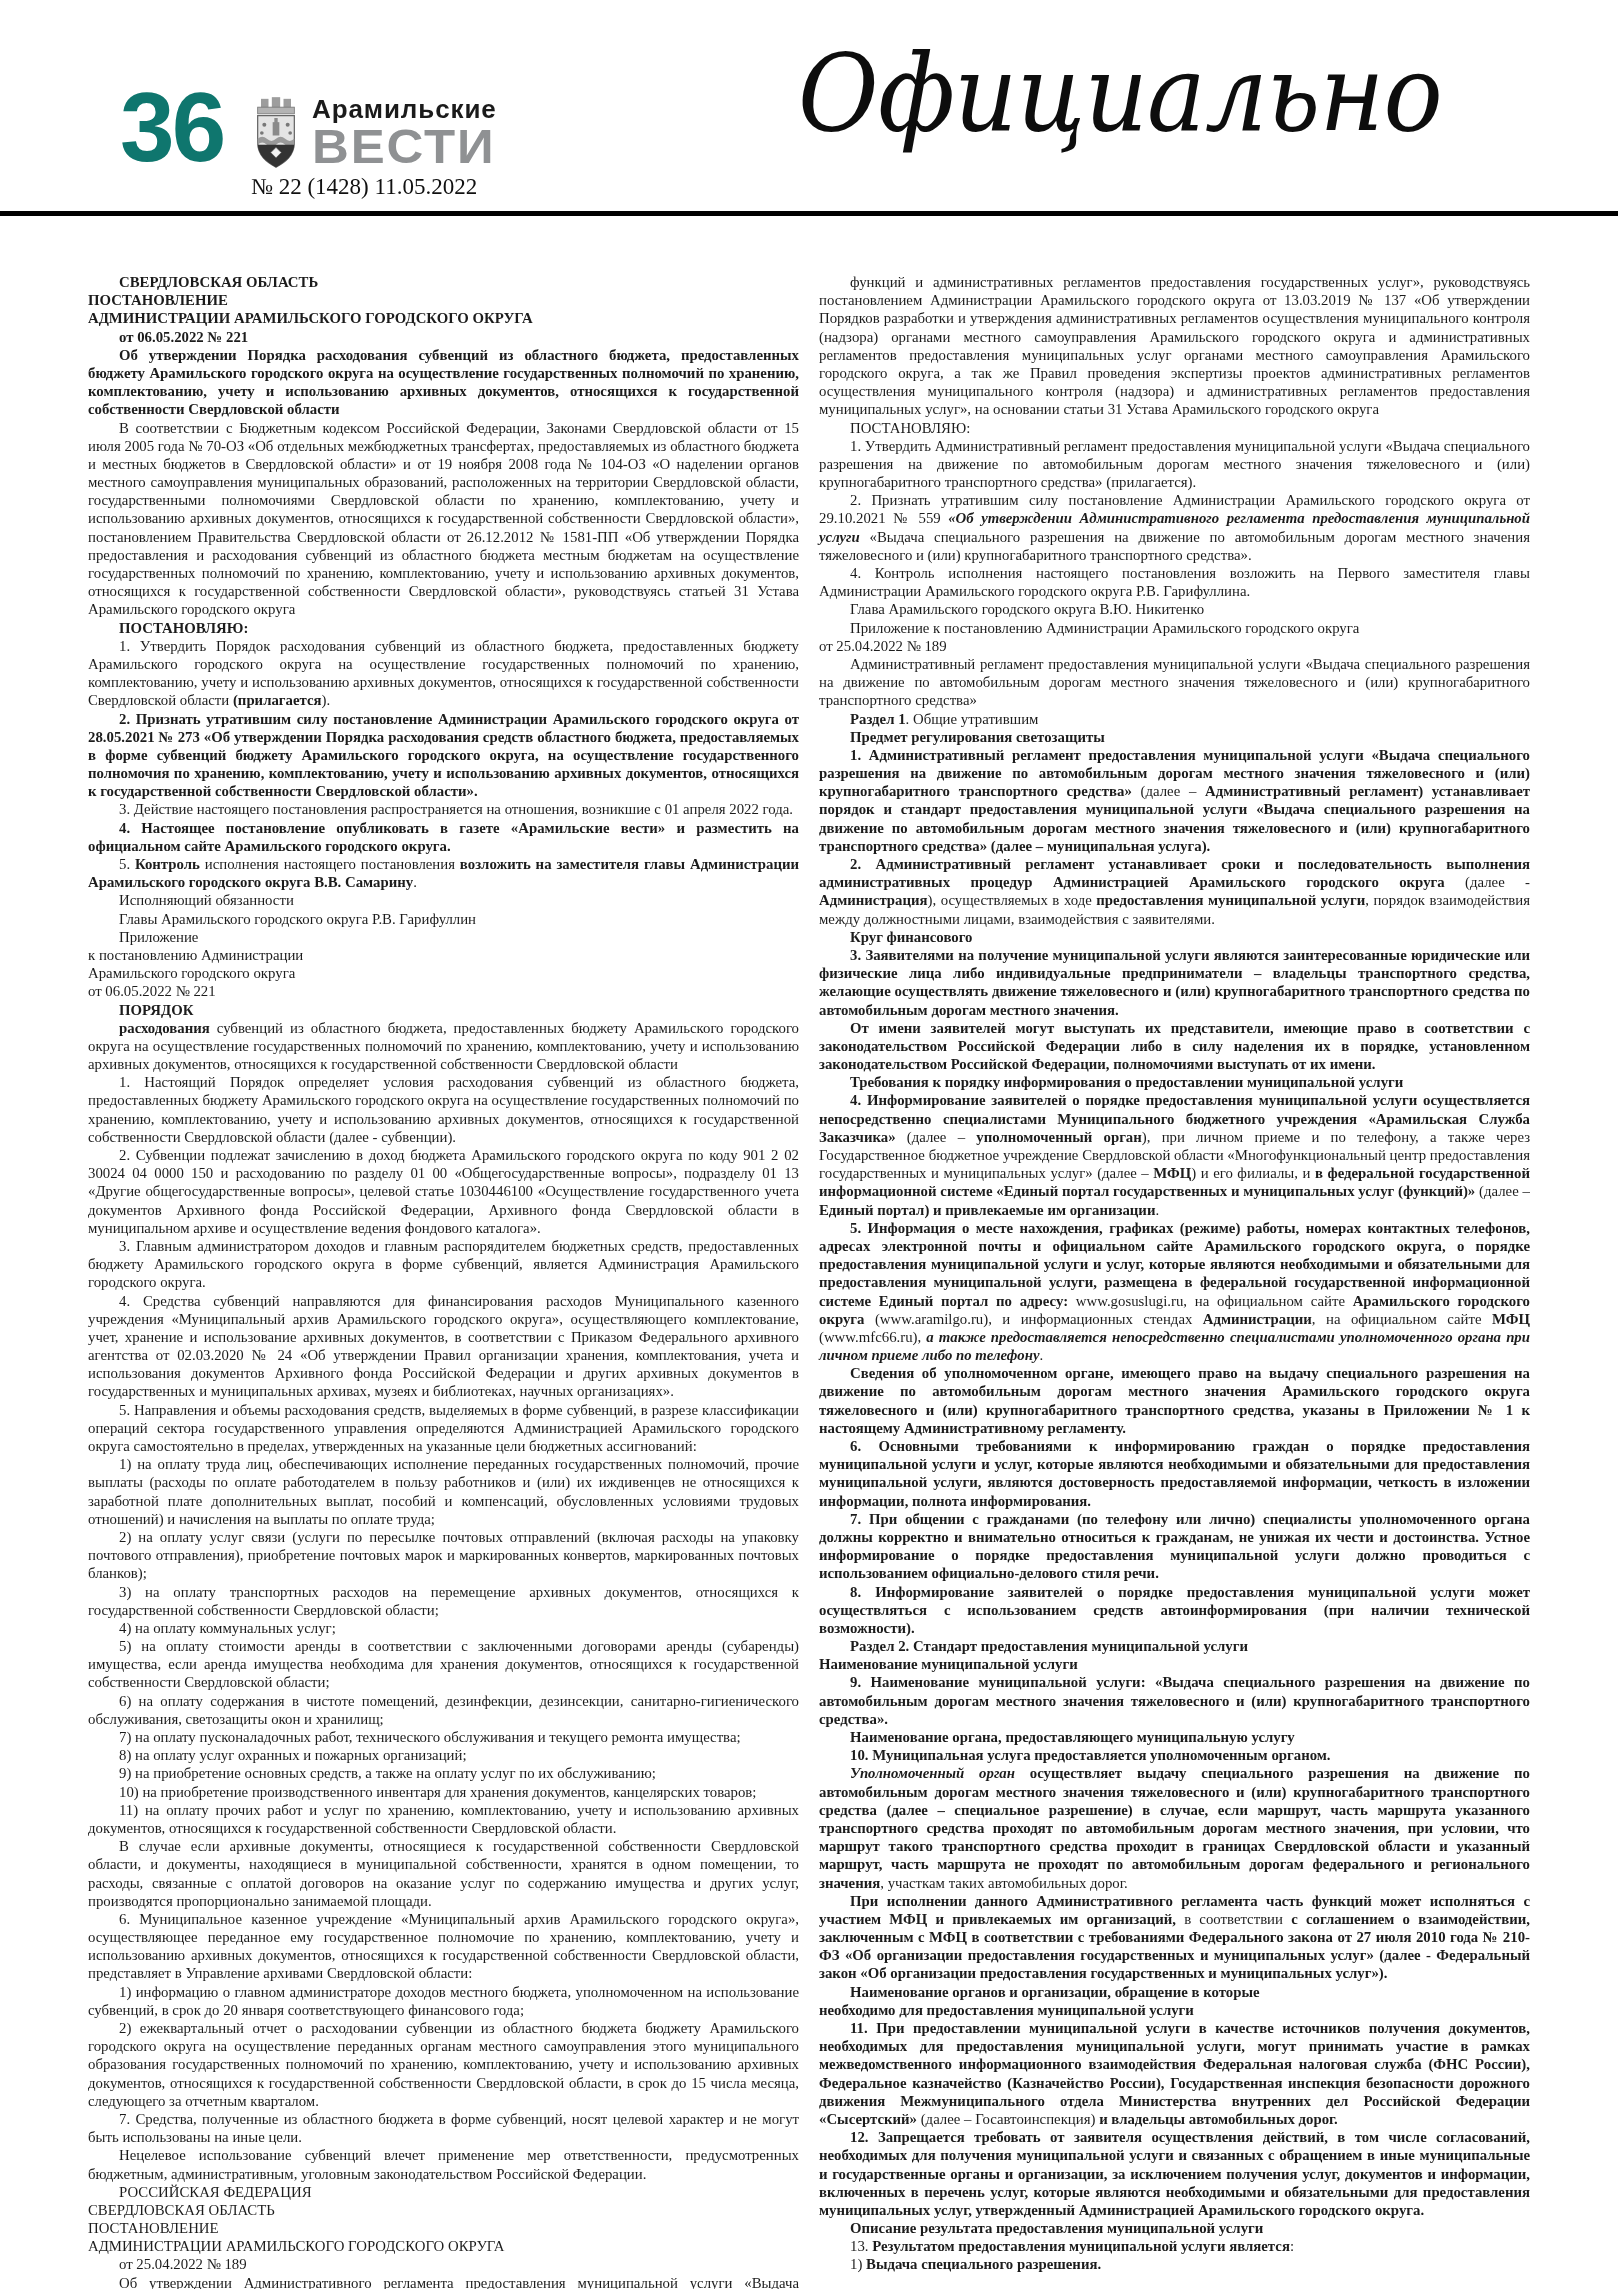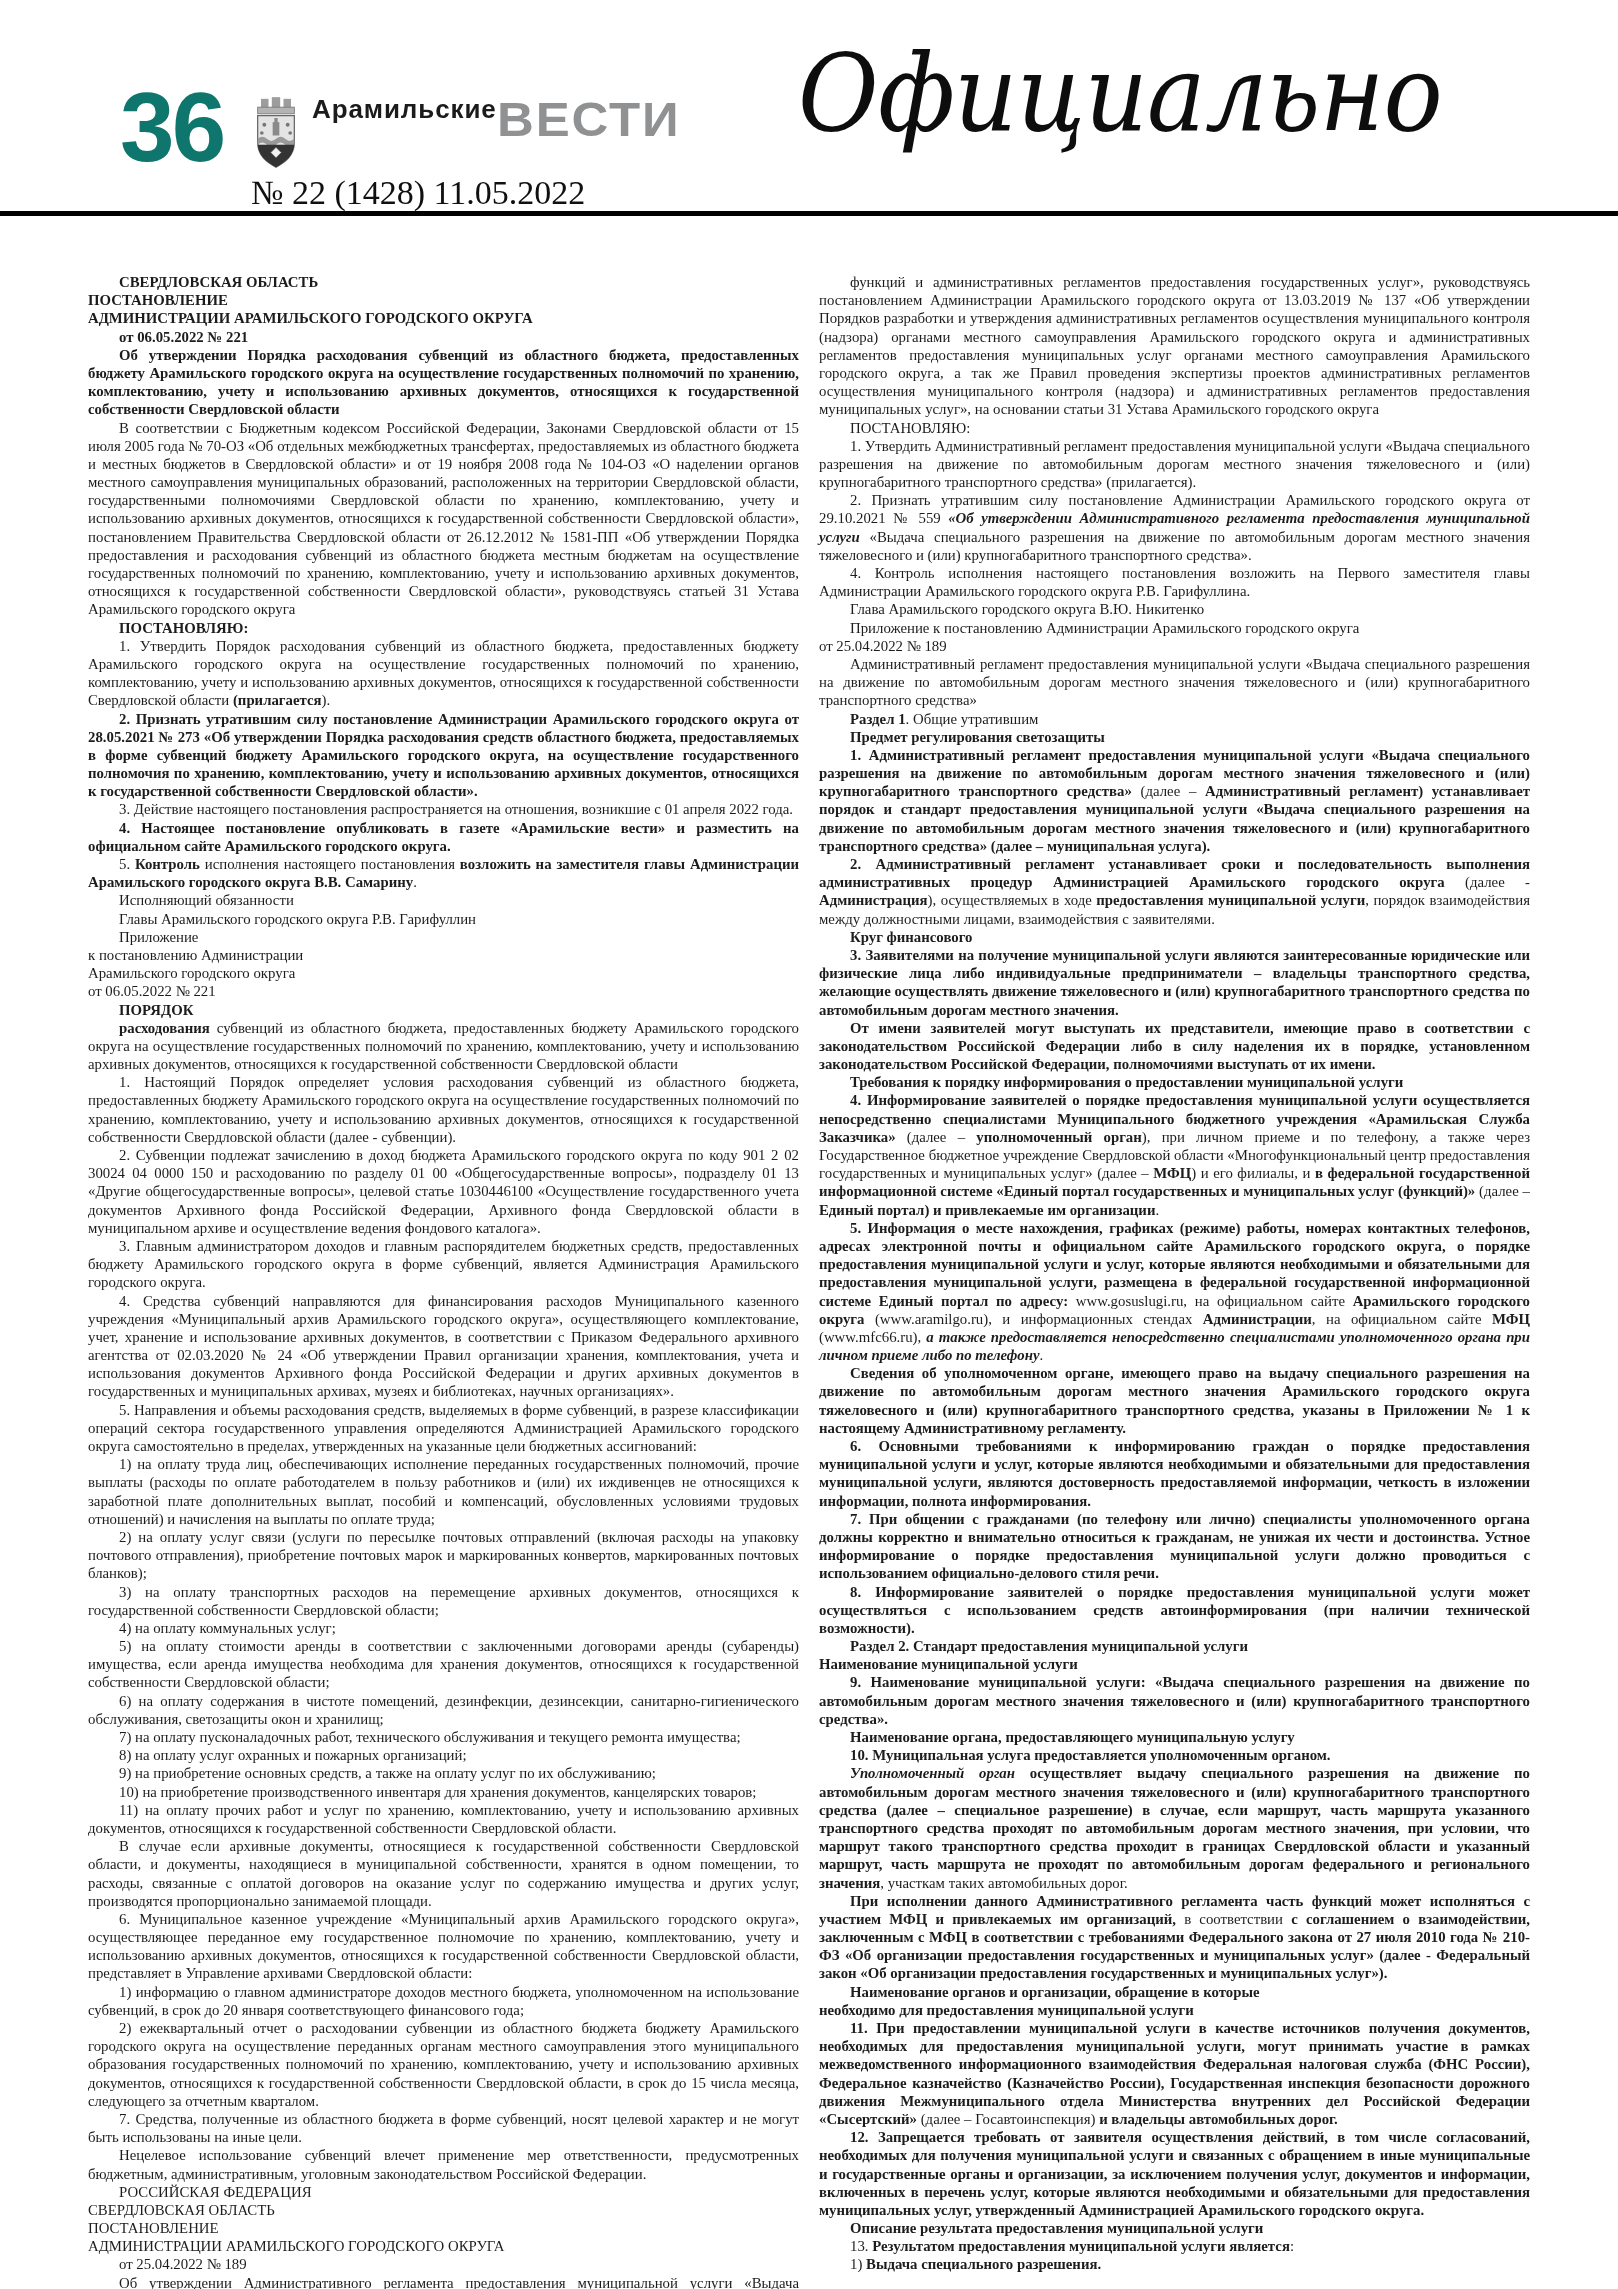--- a/index.html
+++ b/index.html
@@ -10,33 +10,33 @@
   }
   
   .masthead { position:relative; height:216px; }
   .page-num {
     position:absolute; left:120px; top:78px;
     font-family:"Liberation Sans", sans-serif; font-weight:700;
     font-size:98px; line-height:1; letter-spacing:-2.8px; color:#0f766e;
   }
   .logo { position:absolute; left:251px; top:96px; display:flex; align-items:flex-start; }
   .emblem { width:50px; height:79px; margin-right:11px; }
-  .logo-text { display:flex; flex-direction:row; }
+  .logo-text { display:flex; flex-direction:column; }
   .logo-name1 {
     font-family:"Liberation Sans", sans-serif; font-weight:700;
     font-size:26px; line-height:1.05; color:#1b1b1b; letter-spacing:0.9px;
   }
   .logo-name2 {
     font-family:"Liberation Sans", sans-serif; font-weight:700;
     font-size:49px; line-height:0.95; color:#8f9193; letter-spacing:1.8px;
     transform:scaleX(1.04); transform-origin:left;
   }
   .issue {
     position:absolute; left:251px; top:174px;
-    font-family:"Liberation Serif", serif; font-size:34px; color:#101010;
+    font-family:"Liberation Serif", serif; font-size:23px; color:#101010;
   }
   .official {
     position:absolute; right:177px; top:35px;
     font-family:"DejaVu Serif", serif; font-style:italic;
     font-size:107px; line-height:1.1; color:#0d0d0d;
     transform:scaleX(0.92); transform-origin:right top; letter-spacing:-0.9px;
   }
   .masthead-rule { position:absolute; left:0; right:0; bottom:0; height:4.6px; background:#000; }
   
   .columns { display:flex; gap:20px; padding:57px 90px 0 88px; box-sizing:border-box; }

